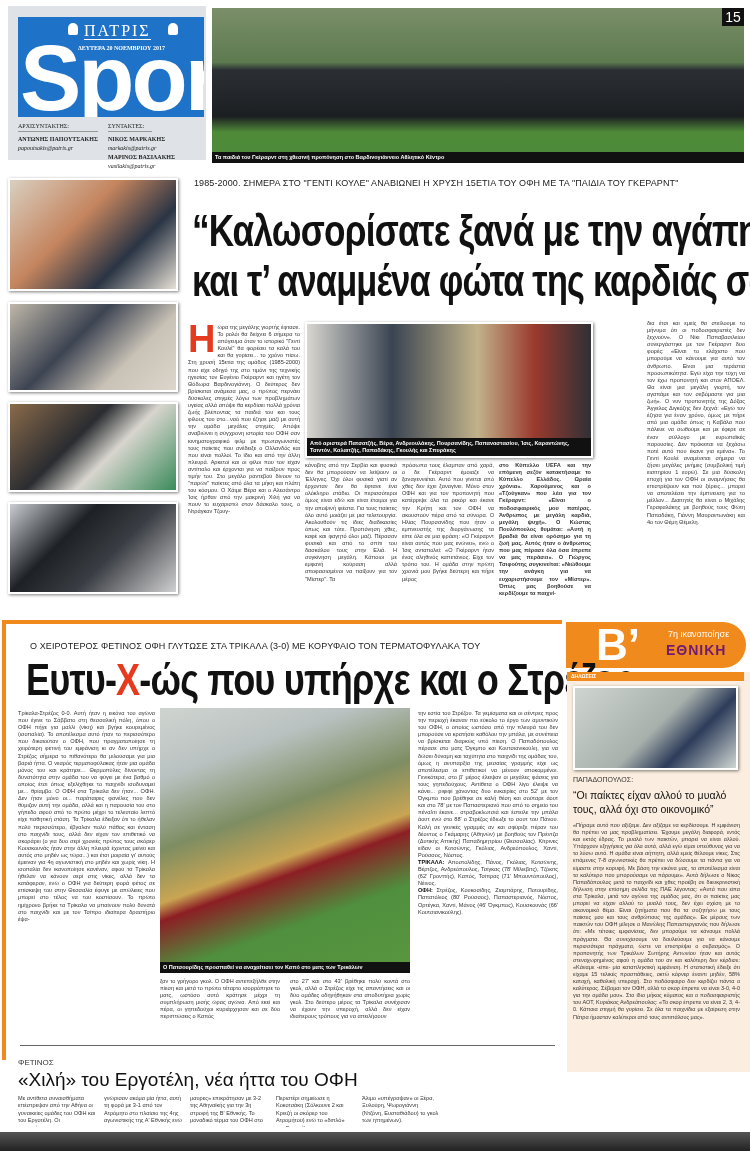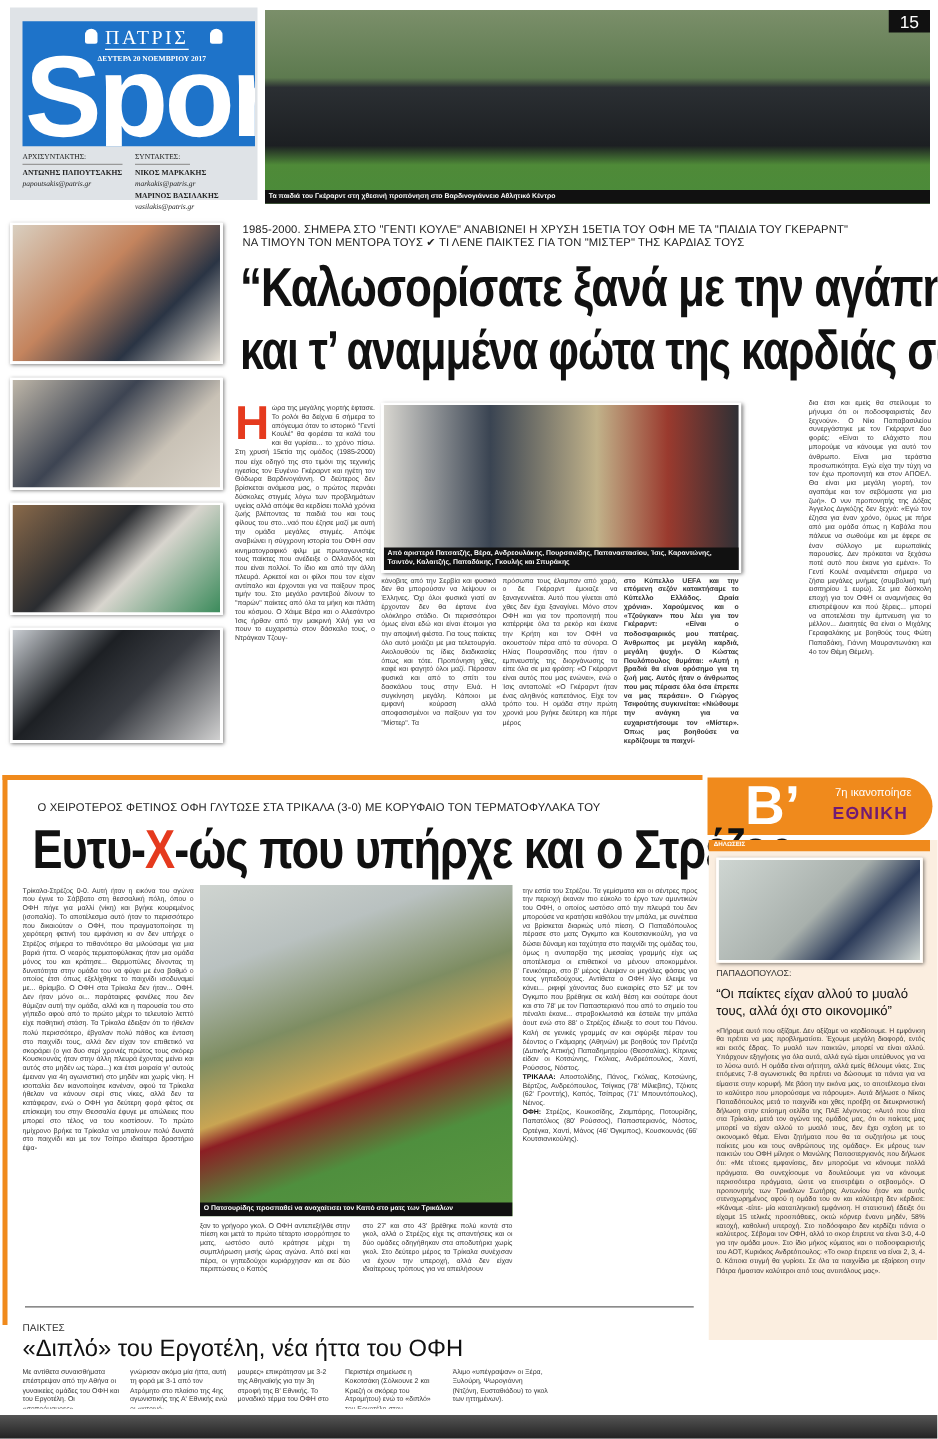--- a/index.html
+++ b/index.html
@@ -14,21 +14,21 @@
 #logo .sport{position:absolute;left:4px;top:14px;color:#fff;font-size:86px;font-weight:bold;letter-spacing:-3px;line-height:86px}
 #logo .bust{position:absolute;top:6px;width:10px;height:12px;background:#fff;border-radius:5px 5px 2px 2px}
 .staff{font-size:6px;color:#222;line-height:9px}
 .staff .lbl{font-family:"Liberation Serif",serif;text-transform:uppercase}
 .staff b{font-family:"Liberation Serif",serif}
 .staff i{font-family:"Liberation Serif",serif}
 
 .photo{background:#555;border:2px solid #fff;box-shadow:1px 1px 3px rgba(0,0,0,.5);overflow:hidden}
 .caption{position:absolute;left:0;right:0;bottom:0;background:#111;color:#fff;font-size:5.5px;font-weight:bold;padding:2px 3px;line-height:7px}
 #team-photo{left:212px;top:8px;width:532px;height:155px;background:linear-gradient(#7b8f6a 0,#5d7a4f 35%,#2b2f33 40%,#1c1f22 70%,#4f8a38 80%,#4a8b3a 100%);border:none;box-shadow:none}
-#page-number{right:6px;top:8px;width:33px;height:18px;background:#111;color:#fff;font-size:14px;text-align:center;line-height:18px}
+#page-number{right:6px;top:8px;width:22px;height:18px;background:#111;color:#fff;font-size:14px;text-align:center;line-height:18px}
 
 .kicker{font-size:9px;color:#222;line-height:11px;letter-spacing:.1px}
 .hl{font-weight:bold;color:#111;font-family:"Liberation Sans",sans-serif;transform-origin:left top;white-space:nowrap;letter-spacing:-1px}
 .body-text{font-size:5.6px;line-height:7.1px;color:#333;text-align:justify;overflow:hidden}
 .body-text b{color:#111}
 .dropcap{float:left;font-size:38px;line-height:30px;color:#e53a1e;font-weight:bold;margin-right:2px}
 #orange-border{left:2px;top:620px;width:560px;height:440px;border-left:4px solid #f08a1c;border-top:4px solid #f08a1c}
 #b-badge{left:566px;top:622px;width:180px;height:46px;background:#f08a1c;border-radius:0 24px 24px 0}
 #b-badge .big{position:absolute;left:30px;top:0;font-size:44px;font-weight:bold;color:#fff;line-height:46px}
 #b-badge .small{position:absolute;left:102px;top:7px;font-size:9px;color:#fff;line-height:11px}
@@ -72,21 +72,20 @@
 </div>
 <div id="page-number" class="abs">15</div>
 
 <div class="abs photo" style="left:8px;top:178px;width:170px;height:113px;background:linear-gradient(135deg,#d9cfc0,#c4845e 40%,#2a3444 70%,#e7e1d6)"></div>
 <div class="abs photo" style="left:8px;top:302px;width:170px;height:90px;background:linear-gradient(135deg,#bfb7a9,#3d4452 40%,#c9c2b6 70%,#dcd6cc)"></div>
 <div class="abs photo" style="left:8px;top:402px;width:170px;height:90px;background:linear-gradient(135deg,#8a6a4a,#2a2c30 40%,#d8d5ce 60%,#3b8b5b)"></div>
 <div class="abs photo" style="left:8px;top:502px;width:170px;height:92px;background:linear-gradient(135deg,#c9cdd2,#1d2024 35%,#3a3d43 60%,#d0d0d0)"></div>
 
 <div class="abs kicker" style="left:194px;top:178px;width:550px">
   <div>1985-2000. ΣΗΜΕΡΑ ΣΤΟ "ΓΕΝΤΙ ΚΟΥΛΕ" ΑΝΑΒΙΩΝΕΙ Η ΧΡΥΣΗ 15ΕΤΙΑ ΤΟΥ ΟΦΗ ΜΕ ΤΑ "ΠΑΙΔΙΑ ΤΟΥ ΓΚΕΡΑΡΝΤ"</div>
-  <div>ΝΑ ΤΙΜΟΥΝ ΤΟΝ ΜΕΝΤΟΡΑ ΤΟΥΣ ✔ ΤΙ ΛΕΝΕ ΠΑΙΚΤΕΣ ΓΙΑ ΤΟΝ "ΜΙΣΤΕΡ" ΤΗΣ ΚΑΡΔΙΑΣ ΤΟΥΣ</div>
 </div>
 <div class="abs hl" style="left:192px;top:206px;font-size:44px;line-height:50px;transform:scaleX(0.80)">“Καλωσορίσατε ξανά με την αγάπη σας</div>
 <div class="abs hl" style="left:192px;top:256px;font-size:44px;line-height:50px;transform:scaleX(0.78)">και τ’ αναμμένα φώτα της καρδιάς σας”</div>
 
 <div class="abs body-text" style="left:188px;top:324px;width:112px;height:276px">
   <span class="dropcap">Η</span><span>ώρα της μεγάλης γιορτής έφτασε. Το ρολόι θα δείχνει 6 σήμερα το απόγευμα όταν το ιστορικό "Γεντί Κουλέ" θα φορέσει τα καλά του και θα γυρίσει... το χρόνο πίσω. Στη χρυσή 15ετία της ομάδος (1985-2000) που είχε οδηγό της στο τιμόνι της τεχνικής ηγεσίας τον Ευγένιο Γκέραρντ και ηγέτη τον Θόδωρα Βαρδινογιάννη. Ο δεύτερος δεν βρίσκεται ανάμεσα μας, ο πρώτος περνάει δύσκολες στιγμές λόγω των προβλημάτων υγείας αλλά απόψε θα κερδίσει πολλά χρόνια ζωής βλέποντας τα παιδιά του και τους φίλους του στο...ναό που έζησε μαζί με αυτή την ομάδα μεγάλες στιγμές. Απόψε αναβιώνει η σύγχρονη ιστορία του ΟΦΗ σαν κινηματογραφικό φιλμ με πρωταγωνιστές τους παίκτες που ανέδειξε ο Ολλανδός και που είναι πολλοί. Το ίδιο και από την άλλη πλευρά. Αρκετοί και οι φίλοι που τον είχαν αντίπαλο και έρχονται για να παίξουν προς τιμήν του. Στο μεγάλο ραντεβού δίνουν το "παρών" παίκτες από όλα τα μήκη και πλάτη του κόσμου. Ο Χάιμε Βέρα και ο Αλεσάντρο Ίσις ήρθαν από την μακρινή Χιλή για να πουν το ευχαριστώ στον δάσκαλο τους, ο Ντράγκαν Τζουγ-</span>
 </div>
 <div class="abs photo" style="left:305px;top:322px;width:288px;height:136px;background:linear-gradient(90deg,#d8d6d0,#3a4452 30%,#c1b28a 60%,#9a3a2e 80%,#2f3035)">
   <div class="caption">Από αριστερά Πατσατζής, Βέρα, Ανδρεουλάκης, Πουρσανίδης, Παπαναστασίου, Ίσις, Καραντώνης, Τσιντόν, Καλαιτζής, Παπαδάκης, Γκουλής και Σπυράκης</div>
 </div>
@@ -119,21 +118,21 @@
 
 <div id="sidebar" class="abs">
   <div class="bar">ΔΗΛΩΣΕΙΣ</div>
   <div id="coach-photo" class="abs photo"></div>
   <div class="abs sb-name" style="left:6px;top:104px">ΠΑΠΑΔΟΠΟΥΛΟΣ:</div>
   <div class="abs sb-quote" style="left:6px;top:116px;width:168px">“Οι παίκτες είχαν αλλού το μυαλό τους, αλλά όχι στο οικονομικό”</div>
   <div class="abs body-text" style="left:6px;top:150px;width:167px;height:248px;font-size:5.5px;line-height:7.1px">«Πήραμε αυτό που αξίζαμε. Δεν αξίζαμε να κερδίσουμε. Η εμφάνιση θα πρέπει να μας προβληματίσει. Έχουμε μεγάλη διαφορά, εντός και εκτός έδρας. Το μυαλό των παικτών, μπορεί να είναι αλλού. Υπάρχουν εξηγήσεις για όλα αυτά, αλλά εγώ είμαι υπεύθυνος για να το λύσω αυτό. Η ομάδα είναι αήττητη, αλλά εμείς θέλουμε νίκες. Στις επόμενες 7-8 αγωνιστικές θα πρέπει να δώσουμε τα πάντα για να είμαστε στην κορυφή. Με βάση την εικόνα μας, το αποτέλεσμα είναι το καλύτερο που μπορούσαμε να πάρουμε». Αυτά δήλωσε ο Νίκος Παπαδόπουλος μετά το παιχνίδι και χθες προέβη σε διευκρινιστική δήλωση στην επίσημη σελίδα της ΠΑΕ λέγοντας: «Αυτό που είπα στα Τρίκαλα, μετά τον αγώνα της ομάδος μας, ότι οι παίκτες μας μπορεί να είχαν αλλού το μυαλό τους, δεν έχει σχέση με το οικονομικό θέμα. Είναι ζητήματα που θα τα συζητήσω με τους παίκτες μου και τους ανθρώπους της ομάδας». Εκ μέρους των παικτών του ΟΦΗ μίλησε ο Μανώλης Παπαστεργιανός που δήλωσε ότι: «Με τέτοιες εμφανίσεις, δεν μπορούμε να κάνουμε πολλά πράγματα. Θα συνεχίσουμε να δουλεύουμε για να κάνουμε περισσότερα πράγματα, ώστε να επιστρέψει ο σεβασμός». Ο προπονητής των Τρικάλων Σωτήρης Αντωνίου ήταν και αυτός στενοχωρημένος αφού η ομάδα του αν και καλύτερη δεν κέρδισε: «Κάναμε -είπε- μία καταπληκτική εμφάνιση. Η στατιστική έδειξε ότι είχαμε 15 τελικές προσπάθειες, οκτώ κόρνερ έναντι μηδέν, 58% κατοχή, καθολική υπεροχή. Στο ποδόσφαιρο δεν κερδίζει πάντα ο καλύτερος. Σέβομαι τον ΟΦΗ, αλλά το σκορ έπρεπε να είναι 3-0, 4-0 για την ομάδα μου». Στο ίδιο μήκος κύματος και ο ποδοσφαιριστής του ΑΟΤ, Κυριάκος Ανδρεόπουλος: «Το σκορ έπρεπε να είναι 2, 3, 4-0. Κάποια στιγμή θα γυρίσει. Σε όλα τα παιχνίδια με εξαίρεση στην Πάτρα ήμασταν καλύτεροι από τους αντιπάλους μας».</div>
 </div>
 
 <div class="abs divider" style="left:20px;top:1045px;width:535px"></div>
-<div class="abs w-kicker" style="left:18px;top:1058px">ΠΑΙΚΤΕΣ</div>
-<div class="abs w-head" style="left:18px;top:1069px">«Διπλό» του Εργοτέλη, νέα ήττα του ΟΦΗ</div>
+<div class="abs w-kicker" style="left:18px;top:1058px">ΦΕΤΙΝΟΣ</div>
+<div class="abs w-head" style="left:18px;top:1069px">«Χιλή» του Εργοτέλη, νέα ήττα του ΟΦΗ</div>
 <div class="abs w-col" style="left:18px;top:1095px;width:78px;height:32px;overflow:hidden">Με αντίθετα συναισθήματα επέστρεψαν από την Αθήνα οι γυναικείες ομάδες του ΟΦΗ και του Εργοτέλη. Οι «σοπρόμαυρες»</div>
 <div class="abs w-col" style="left:104px;top:1095px;width:78px;height:32px;overflow:hidden">γνώρισαν ακόμα μία ήττα, αυτή τη φορά με 3-1 από τον Ατρόμητο στο πλαίσιο της 4ης αγωνιστικής της Α' Εθνικής ενώ οι «κιτρινό-</div>
 <div class="abs w-col" style="left:190px;top:1095px;width:78px;height:32px;overflow:hidden">μαυρες» επικράτησαν με 3-2 της Αθηναϊκής για την 3η στροφή της Β' Εθνικής. Το μοναδικό τέρμα του ΟΦΗ στο</div>
 <div class="abs w-col" style="left:276px;top:1095px;width:78px;height:32px;overflow:hidden">Περιστέρι σημείωσε η Κοκοτσάκη (Σόλκουνε 2 και Κριεζή οι σκόρερ του Ατρομήτου) ενώ το «διπλό» του Εργοτέλη στον</div>
 <div class="abs w-col" style="left:362px;top:1095px;width:78px;height:32px;overflow:hidden">Άλιμο «υπέγραψαν» οι Ξέρα, Ξυλούρη, Ψωρογιάννη (Ντζόνη, Ευσταθιάδου) το γκολ των ηττημένων).</div>
 
 <div id="footer-band" class="abs"></div>
 
 </body></html>

